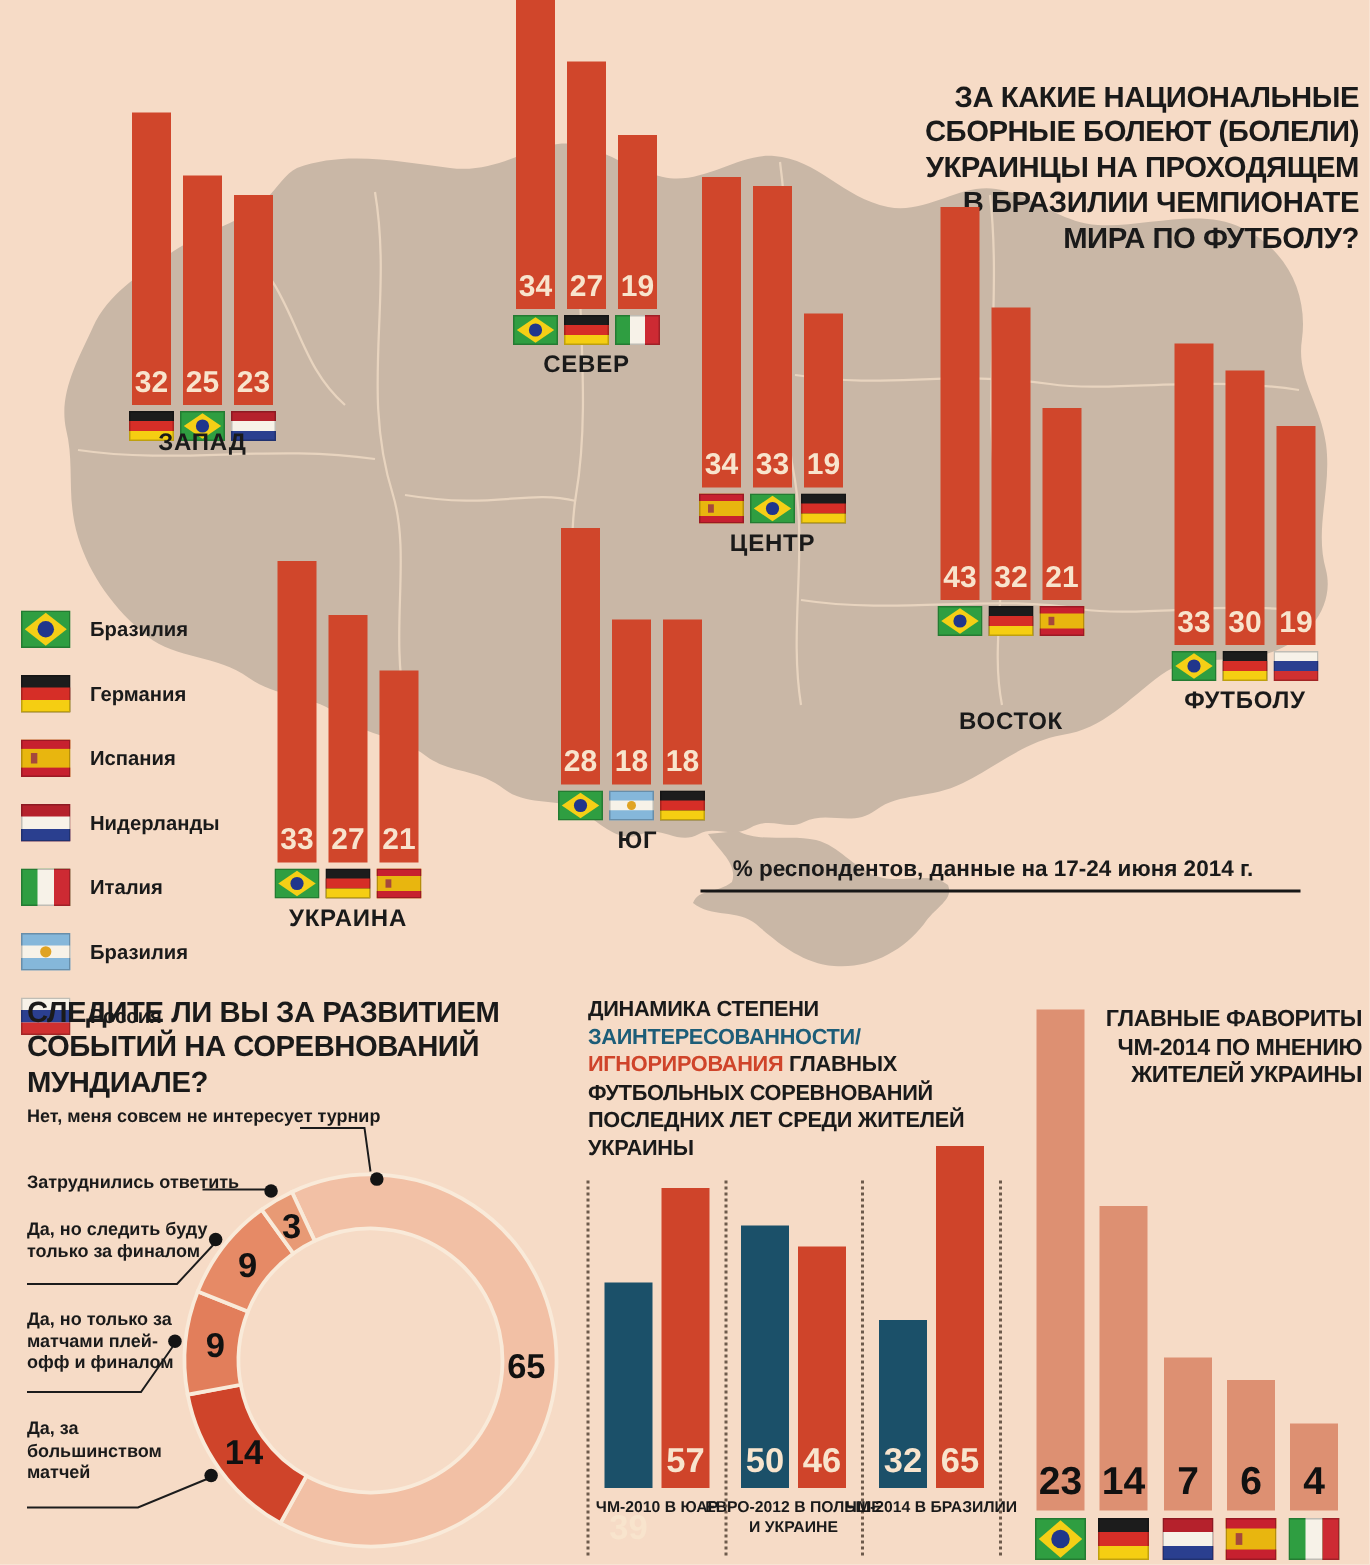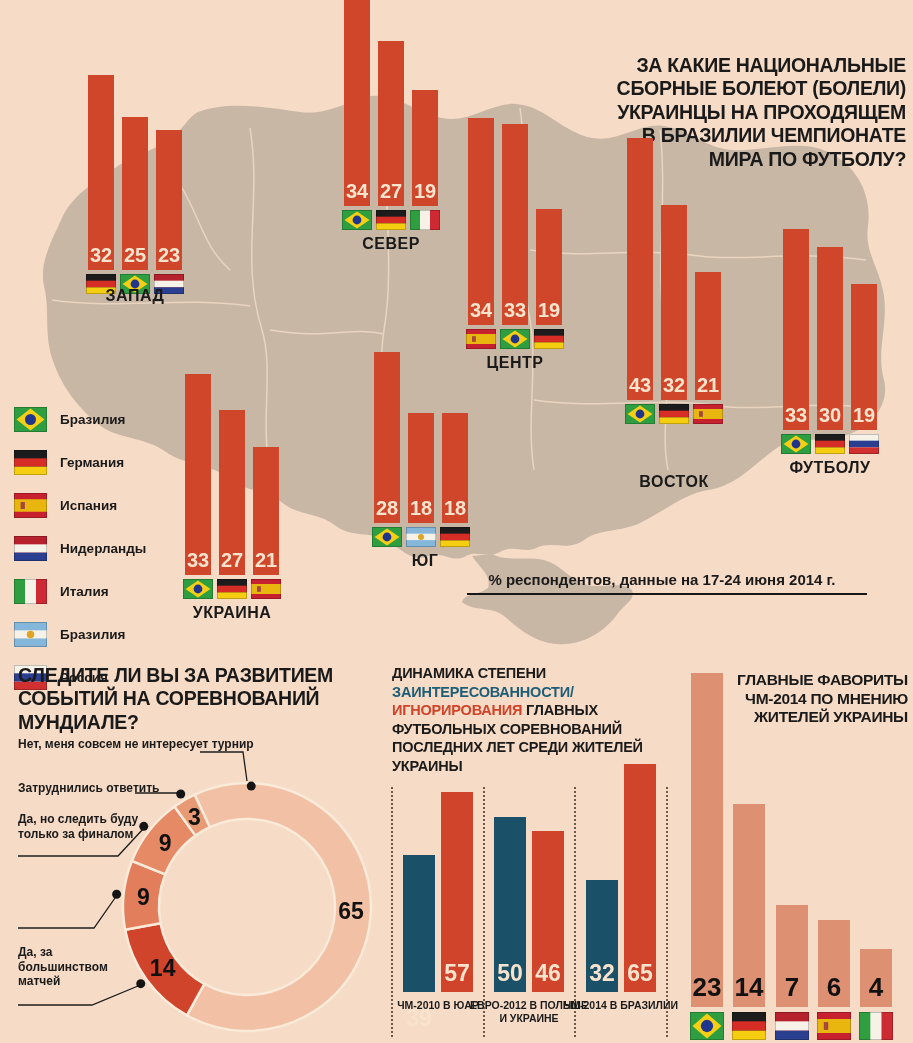--- a/index.html
+++ b/index.html
@@ -356,20 +356,21 @@
 
   <div id="note-block" class="abs">
     <span id="note-line1">% респондентов, данные на 17-24 июня 2014 г.</span>
   </div>
   <div id="note-rule" class="abs"></div>
 
   <div id="donut-title" class="abs heading">СЛЕДИТЕ ЛИ ВЫ ЗА РАЗВИТИЕМ СОБЫТИЙ НА СОРЕВНОВАНИЙ МУНДИАЛЕ?</div>
   <div class="donut-label" style="left:18px;top:737px;width:250px">Нет, меня совсем не интересует турнир</div>
   <div class="donut-label" style="left:18px;top:781px;width:160px">Затруднились ответить</div>
   <div class="donut-label" style="left:18px;top:812px;width:122px">Да, но следить буду только за финалом</div>
+  <div class="donut-label" style="left:18px;top:872px;width:108px">Да, но только за матчами плей-офф и финалом</div>
   <div class="donut-label" style="left:18px;top:945px;width:100px">Да, за большинством матчей</div>
   <svg id="donut" class="abs" style="left:0;top:660px" width="390" height="383" viewBox="0 0 390 383">
       <path d="M 194.59533554415327,134.6178344074554 A 124,124 0 1 1 186.88360708945422,355.4528436852851 L 204.33675341832236,323.9665342282668 A 88,88 0 1 0 209.80959296681846,167.2449147407748 Z" fill="#f2c0a5" stroke="#f9ead9" stroke-width="2.5"></path>
       <path d="M 186.88360708945422,355.4528436852851 A 124,124 0 0 1 125.11601670545528,269.8099674759773 L 160.50168927483924,263.18771885391936 A 88,88 0 0 0 204.33675341832236,323.9665342282668 Z" fill="#cf442a" stroke="#f9ead9" stroke-width="2.5"></path>
       <path d="M 125.11601670545528,269.8099674759773 A 124,124 0 0 1 131.86775746676668,200.95038839177096 L 165.29324723447957,214.3196304715794 A 88,88 0 0 0 160.50168927483924,263.18771885391936 Z" fill="#e27e5b" stroke="#f9ead9" stroke-width="2.5"></path>
       <path d="M 131.86775746676668,200.95038839177096 A 124,124 0 0 1 174.46524830158515,146.42808644532357 L 195.52372460112494,175.62638392893933 A 88,88 0 0 0 165.29324723447957,214.3196304715794 Z" fill="#e68a66" stroke="#f9ead9" stroke-width="2.5"></path>
       <path d="M 174.46524830158515,146.42808644532357 A 124,124 0 0 1 194.5953355441531,134.6178344074555 L 209.80959296681834,167.24491474077485 A 88,88 0 0 0 195.52372460112494,175.62638392893933 Z" fill="#e89a75" stroke="#f9ead9" stroke-width="2.5"></path>
       <polyline points="200,92 243,92 247,121" fill="none" stroke="#1c1c1c" stroke-width="1.3"></polyline>
       <polyline points="135,133 178,133" fill="none" stroke="#1c1c1c" stroke-width="1.3"></polyline>
       <polyline points="18,196 118,196 143,169" fill="none" stroke="#1c1c1c" stroke-width="1.3"></polyline>

